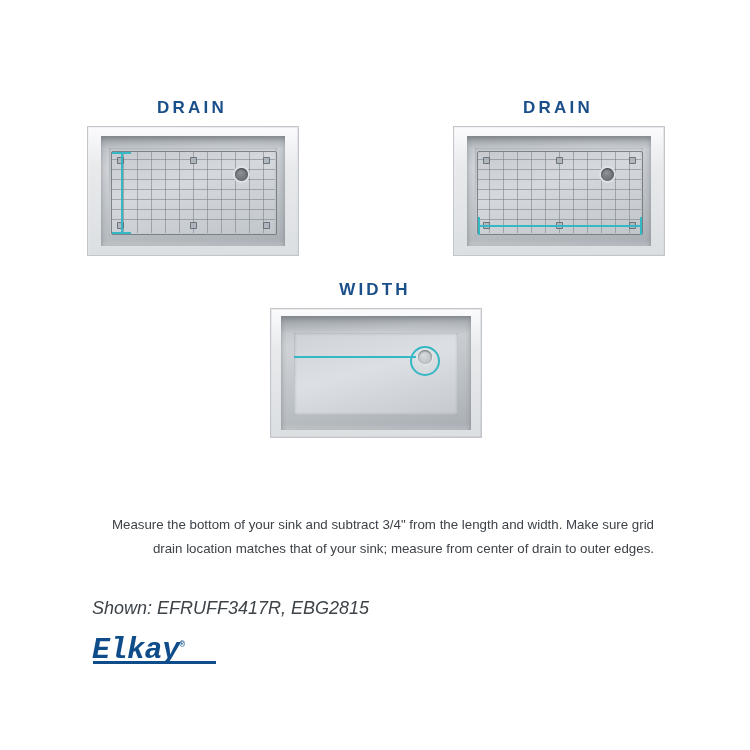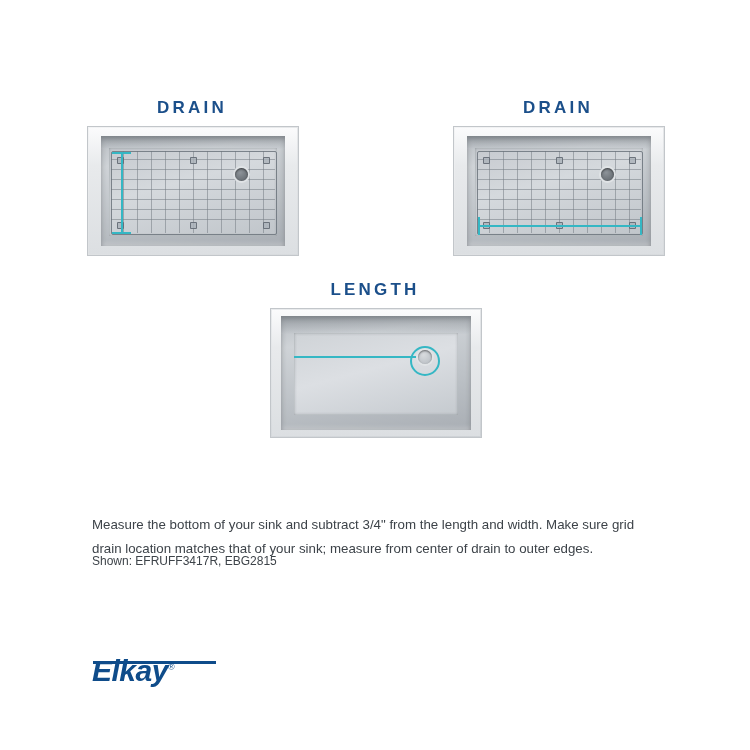--- a/index.html
+++ b/index.html
@@ -131,46 +131,47 @@
     text-transform: uppercase;
   }
   .body-copy {
     position: absolute;
     left: 92px;
     top: 513px;
     width: 562px;
     font-size: 13.3px;
     line-height: 24px;
     color: #3d4349;
+    text-align: right;
   }
   .shown-line {
     position: absolute;
     left: 92px;
-    top: 554px;
-    font-size: 12px;
+    top: 598px;
+    font-size: 18px;
+    font-style: italic;
     color: #3d4349;
   }
 
   
   .logo {
     position: absolute;
     left: 92px;
     top: 630px;
     width: 140px;
     height: 34px;
   }
   .logo-text {
-    font-family: Liberation Sans, sans-serif;
+    font-family: Liberation Mono, monospace;
     font-weight: bold;
     font-style: italic;
     font-size: 30px;
     letter-spacing: -0.5px;
     color: #0f4c8a;
     line-height: 30px;
-    margin-top: 22px;
   }
   .logo-reg {
     font-size: 9px;
     vertical-align: super;
     font-style: normal;
     font-weight: normal;
   }
   .logo-underline {
     position: absolute;
     left: 1px;
@@ -273,21 +274,21 @@
 
       <div class="drain-hole" style="left:148px; top:42px; width:13px; height:13px;"></div>
 
       <div class="meas-line" style="left:25px; top:99px; width:164px;"></div>
       <div class="meas-cap" style="left:25px; top:91px; height:18px;"></div>
       <div class="meas-cap" style="left:187px; top:91px; height:18px;"></div>
     </div>
   </div>
 
   <div class="panel" style="left:255px; top:280px; width:240px; height:160px;">
-    <div class="panel-label" style="width:240px;">LENGTH</div>
+    <div class="panel-label" style="width:240px;">WIDTH</div>
 
     <div class="sink" style="position:absolute; left:15px; top:28px; width:212px; height:130px;">
       <div class="plate" style="background:linear-gradient(170deg,#e9ebed 0%,#dcdfe2 60%,#cdd1d5 100%);"></div>
       <div class="rim-hi"></div>
 
       <div class="basin" style="left:11px; top:8px; width:190px; height:114px;"></div>
       <div class="wall" style="left:11px; top:8px; width:190px; height:18px;"></div>
       <div class="basin-floor" style="left:24px; top:25px; width:164px; height:82px; background:linear-gradient(165deg,#cfd3d7 0%,#dcdfe3 45%,#c5cacf 100%);"></div>
 
       <div class="drain-hole" style="left:148px; top:42px; width:14px; height:14px; background:radial-gradient(circle at 40% 35%, #d8dbde 0%, #bfc4c9 70%, #aeb3b8 100%);"></div>

